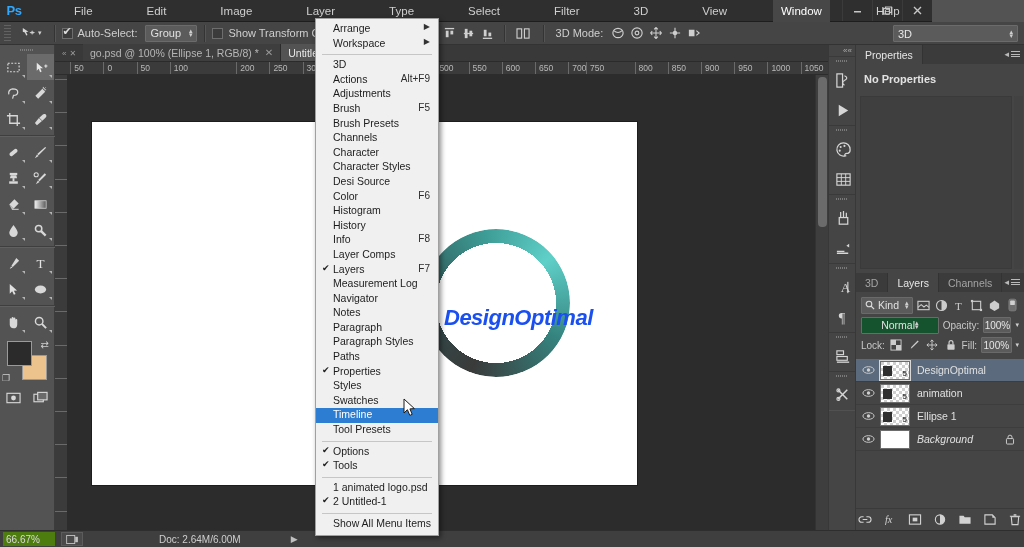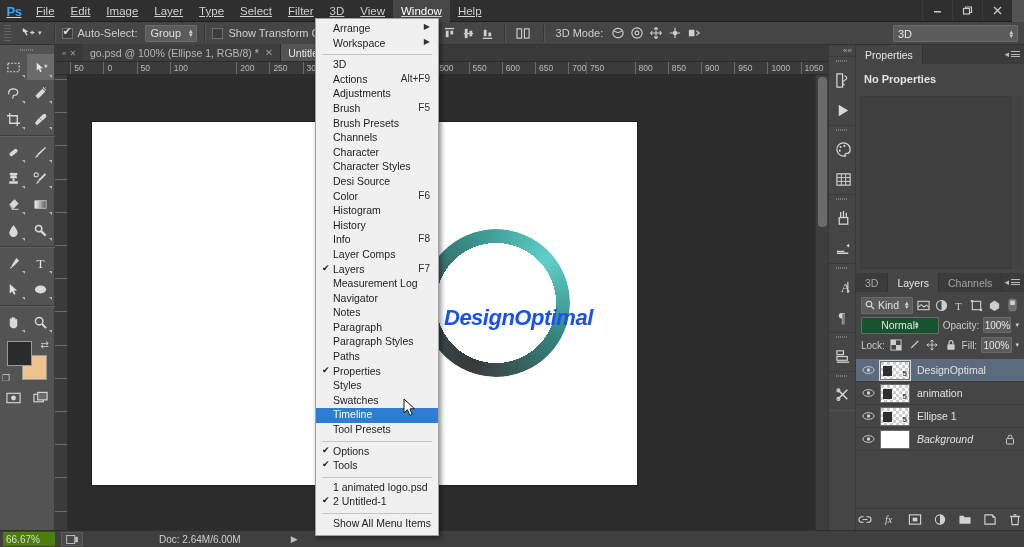--- a/index.html
+++ b/index.html
@@ -9,34 +9,33 @@
     font-family: "Liberation Sans", sans-serif;
     font-size: 11px;
     color: #d4d4d4;
     overflow: hidden;
     -webkit-font-smoothing: antialiased;
   }
   #app { position: relative; width: 1024px; height: 547px; }
 
   
   .titlebar {
-    position: absolute; left: 0; top: 0; width: 1012px; height: 22px;
+    position: absolute; left: 0; top: 0; width: 932px; height: 22px;
     background: #2f2f2f;
-    display: flex; 
+    display: flex; align-items: center;
     border-bottom: 1px solid #1e1e1e;
-    text-decoration: underline;
   }
   .ps-logo {
     width: 28px; height: 22px; display: flex; align-items: center; justify-content: center;
     color: #31a8ff; font-weight: bold; font-size: 13px; letter-spacing: -0.5px;
   }
   .menubar { display: flex; align-items: center; height: 22px; }
   .menubar > .mi {
     padding: 0 8px; height: 22px; line-height: 22px;
-    color: #cfcfcf; font-size: 11.5px; cursor: default; white-space: nowrap;
+    color: #cfcfcf; font-size: 11.5px; cursor: default; white-space: nowrap; margin-left: 38px;
   }
   .menubar > .mi.open { background: #474747; color: #fff; }
   .win-btns { position: absolute; right: 0; top: 0; display: flex; height: 22px; }
   .win-btn {
     width: 30px; height: 21px; display: flex; align-items: center; justify-content: center;
     color: #c8c8c8; font-size: 11px; border-left: 1px solid #3b3b3b;
   }
 
   
   .optbar {

